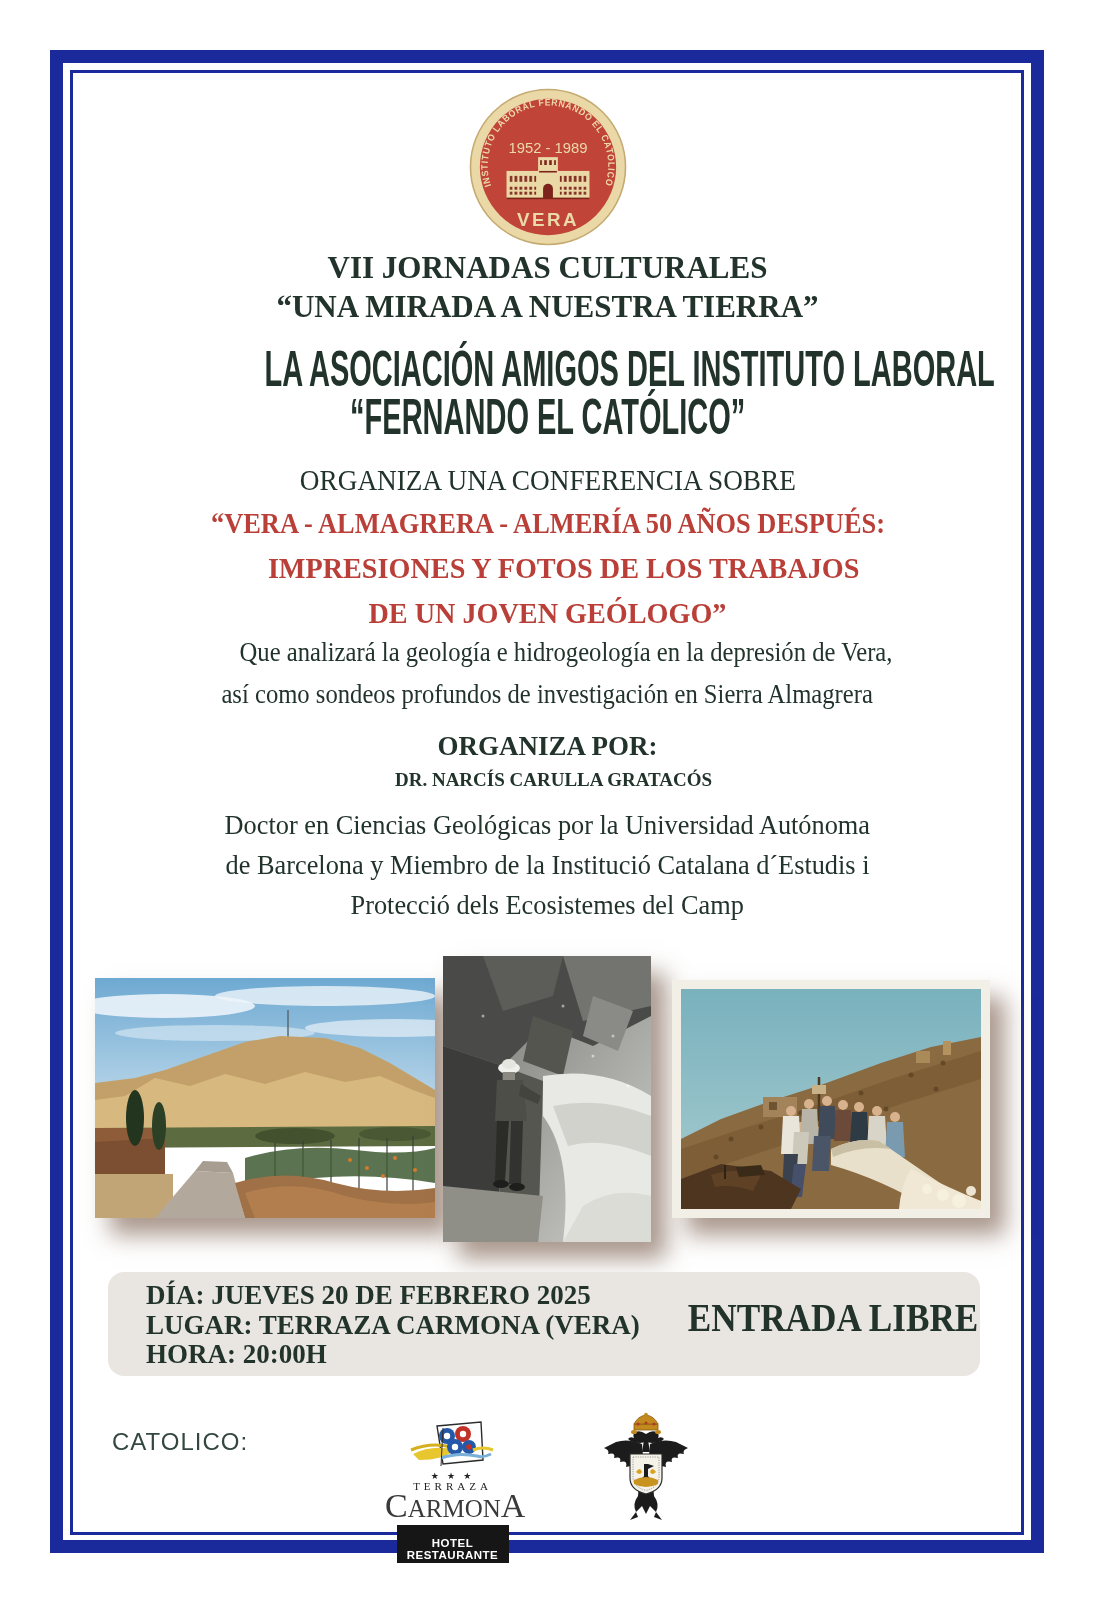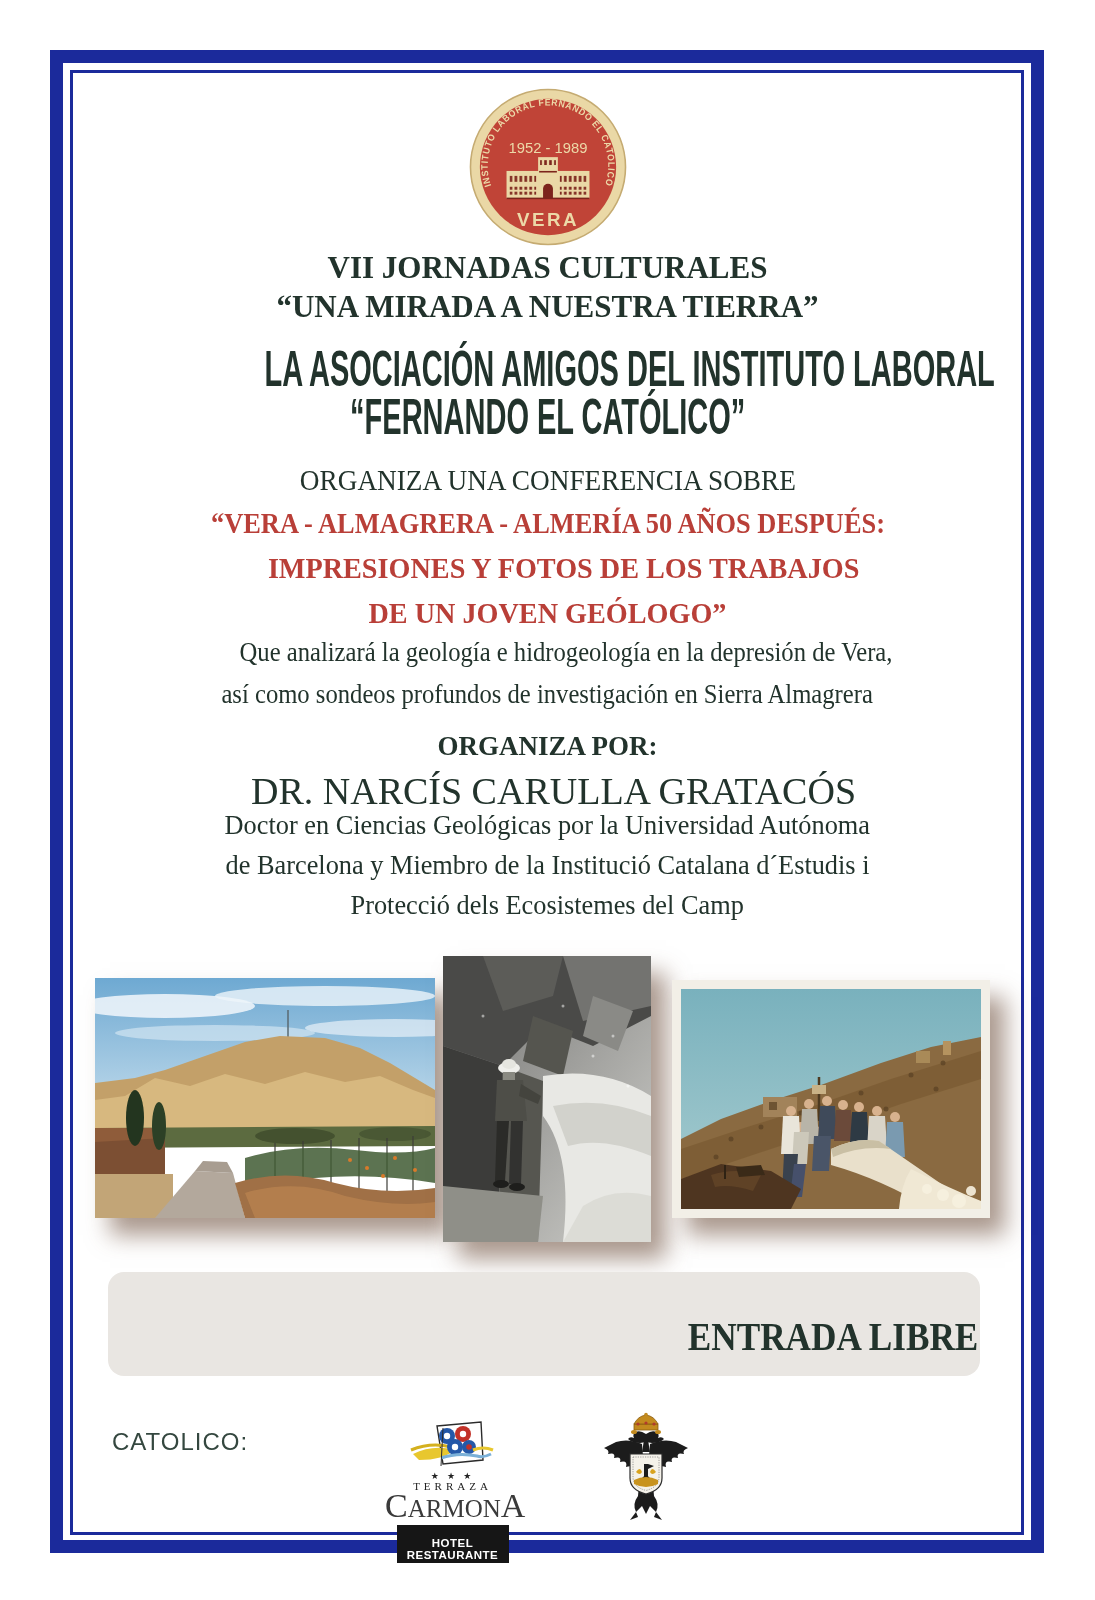--- a/index.html
+++ b/index.html
@@ -18,21 +18,21 @@
   .serif-bold{font-weight:bold;font-size:31px;}
   .impact{font-family:"Liberation Sans",sans-serif;font-weight:bold;font-size:50px;letter-spacing:0px;color:var(--dark);}
   .impact .sqx{display:inline-block;transform:scaleX(0.58);transform-origin:50% 50%;white-space:nowrap;}
   .organiza{font-size:29px;}
   .redline{font-weight:bold;font-size:30px;color:var(--red);}
   .body-serif{font-size:28px;}
   .photo{position:absolute;box-shadow:15px 17px 22px rgba(100,68,47,0.55);}
   .photo svg{display:block;}
   .graybox{position:absolute;left:108px;top:1272px;width:872px;height:104px;background:var(--box-gray);border-radius:16px;}
   .graybox .left{position:absolute;left:38px;top:9px;text-align:left;font-weight:bold;font-size:27px;line-height:29.5px;color:var(--dark);}
-  .graybox .entrada{position:absolute;left:560px;top:22px;width:320px;text-align:left;font-weight:bold;font-size:40px;color:var(--dark);margin-top:19px;}
+  .graybox .entrada{position:absolute;left:560px;top:22px;width:320px;text-align:left;font-weight:bold;font-size:40px;color:var(--dark);}
   .colaboran{position:absolute;left:112px;top:1428px;font-family:"Liberation Sans",sans-serif;font-size:24px;letter-spacing:1px;color:#34473f;}
   .carmona{position:absolute;left:385px;top:1420px;width:135px;text-align:center;color:#2b2b2b;}
   .carmona .stars{font-size:9px;letter-spacing:3px;line-height:8px;color:#222;}
   .carmona .terraza{font-size:11px;letter-spacing:4px;line-height:12px;color:#222;text-align:center;}
   .carmona .name{font-size:25px;line-height:28px;color:#3a3a3a;}
   .carmona .name .bigc{font-size:34px;}
   .carmona .name .biga{font-size:34px;}
   .carmona .bar{margin:2px auto 0;width:112px;background:#161616;color:#fff;font-family:"Liberation Sans",sans-serif;
     font-weight:bold;font-size:11.5px;letter-spacing:0.5px;padding:12px 0 2px;transform:scaleX(1);}
 </style>
@@ -83,21 +83,21 @@
 <div class="line organiza" style="top:464px;"><span class="sq94">ORGANIZA UNA CONFERENCIA SOBRE</span></div>
 
 <div class="line redline" style="top:506px;"><span class="sq">“VERA - ALMAGRERA - ALMERÍA 50 AÑOS DESPUÉS:</span></div>
 <div class="line redline" style="top:551px;padding-left:32px;"><span class="sq94">IMPRESIONES Y FOTOS DE LOS TRABAJOS</span></div>
 <div class="line redline" style="top:596px;"><span class="sq94">DE UN JOVEN GEÓLOGO”</span></div>
 
 <div class="line body-serif" style="top:636px;margin-left:36px;"><span class="sq">Que analizará la geología e hidrogeología en la depresión de Vera,</span></div>
 <div class="line body-serif" style="top:678px;"><span class="sq">así como sondeos profundos de investigación en Sierra Almagrera</span></div>
 
 <div class="line" style="top:731px;font-weight:bold;font-size:27px;">ORGANIZA POR:</div>
-<div class="line" style="top:769px;font-weight:normal;font-size:38px;margin-left:12px;">DR. NARCÍS CARULLA GRATACÓS</div>
+<div class="line" style="top:769px;font-weight:bold;font-size:19px;margin-left:12px;">DR. NARCÍS CARULLA GRATACÓS</div>
 <div class="line body-serif" style="top:809px;"><span class="sq94">Doctor en Ciencias Geológicas por la Universidad Autónoma</span></div>
 <div class="line body-serif" style="top:849px;"><span class="sq94">de Barcelona y Miembro de la Institució Catalana d´Estudis i</span></div>
 <div class="line body-serif" style="top:889px;"><span class="sq94">Protecció dels Ecosistemes del Camp</span></div>
 
 <div class="photo" style="left:95px;top:978px;width:340px;height:240px;">
   <svg width="340" height="240" viewBox="0 0 340 240" preserveAspectRatio="none">
     <defs>
       <linearGradient id="sky1" x1="0" y1="0" x2="0" y2="1">
         <stop offset="0" stop-color="#6ea9d2"></stop>
           <stop offset="1" stop-color="#c3dcec"></stop>
@@ -252,20 +252,25 @@
       </g>
       <path d="M0 190 L40 175 L90 182 L120 200 L110 220 L0 220 Z" fill="#4e3520"></path>
       <path d="M30 186 Q55 178 80 186 L72 202 Q50 195 34 198 Z" fill="#5f4226"></path>
       <path d="M55 178 L80 176 L84 186 L58 188 Z" fill="#3a2a18"></path>
       <line x1="44" y1="176" x2="44" y2="190" stroke="#2e2214" stroke-width="2"></line>
     </g>
   </svg>
 </div>
 
 <div class="graybox">
+  <div class="left">
+    <div>DÍA: JUEVES 20 DE FEBRERO 2025</div>
+    <div>LUGAR: TERRAZA CARMONA (VERA)</div>
+    <div>HORA: 20:00H</div>
+  </div>
   <div class="entrada"><span class="sq">ENTRADA LIBRE</span></div>
 </div>
 
 <div class="colaboran">CATOLICO:</div>
 
 <div class="carmona">
   <svg width="100" height="52" viewBox="0 0 100 52" style="display:block;margin:0 auto;">
     <path d="M34 6 L78 2 L80 40 L40 44 Z" fill="none" stroke="#2b2b2b" stroke-width="1.4"></path>
     <path d="M10 34 Q30 24 52 30 Q40 40 16 40 Z" fill="#e8c72e"></path>
     <path d="M8 30 Q28 22 48 27" fill="none" stroke="#d4b01e" stroke-width="3"></path>

